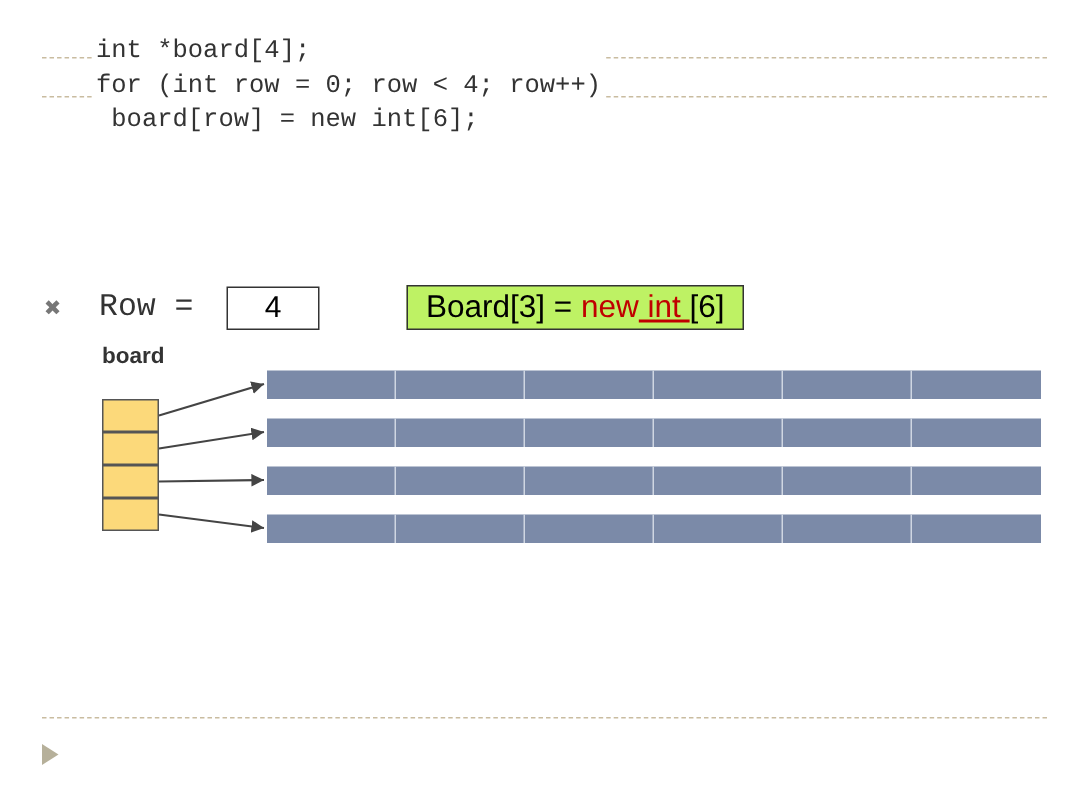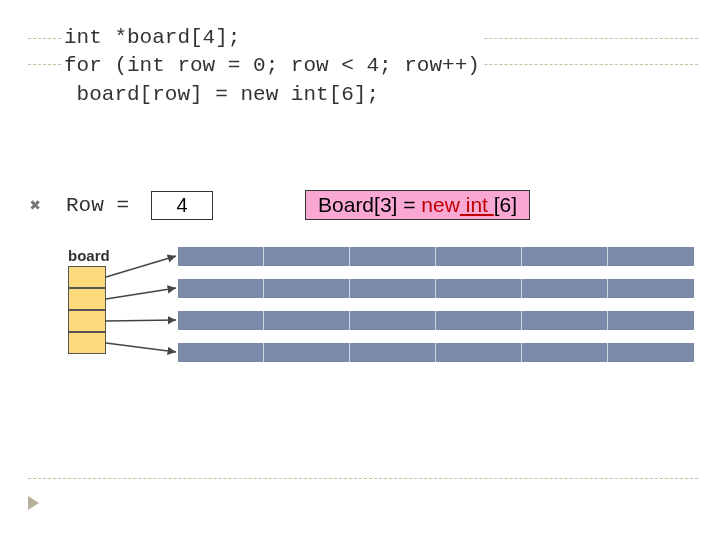--- a/index.html
+++ b/index.html
@@ -22,21 +22,21 @@
     position: absolute;
     left: 28px;
     right: 22px;
     border-top: 1.5px dashed #c9bca0;
   }
   .code-block {
     position: absolute;
     left: 62px;
     top: 24px;
     font-family: "Courier New", monospace;
-    font-size: 21px;
+    font-size: 17px;
     color: #333;
     line-height: 1.35;
     white-space: pre;
     background: #fff;
     padding: 0 2px;
   }
   .row-line {
     position: absolute;
     left: 28px;
     top: 190px;
@@ -64,29 +64,28 @@
     min-width: 62px;
     text-align: center;
     font-size: 20px;
     padding: 2px 10px;
     background: #fff;
   }
   .assign-box {
     border: 1.5px solid #333;
     font-size: 21px;
     padding: 2px 12px;
-    background: #f9a8d4;
-    margin-left: 34px;
+    background: #bef264;
   }
   .assign-box .red { color: #c00000; }
   .assign-box .u { text-decoration: underline; }
   .board-label {
     position: absolute;
     left: 68px;
-    top: 247px;
+    top: 229px;
     font-size: 15px;
     color: #333;
     font-weight: bold;
   }
   .board-stack {
     position: absolute;
     left: 68px;
     top: 266px;
   }
   .board-cell {

